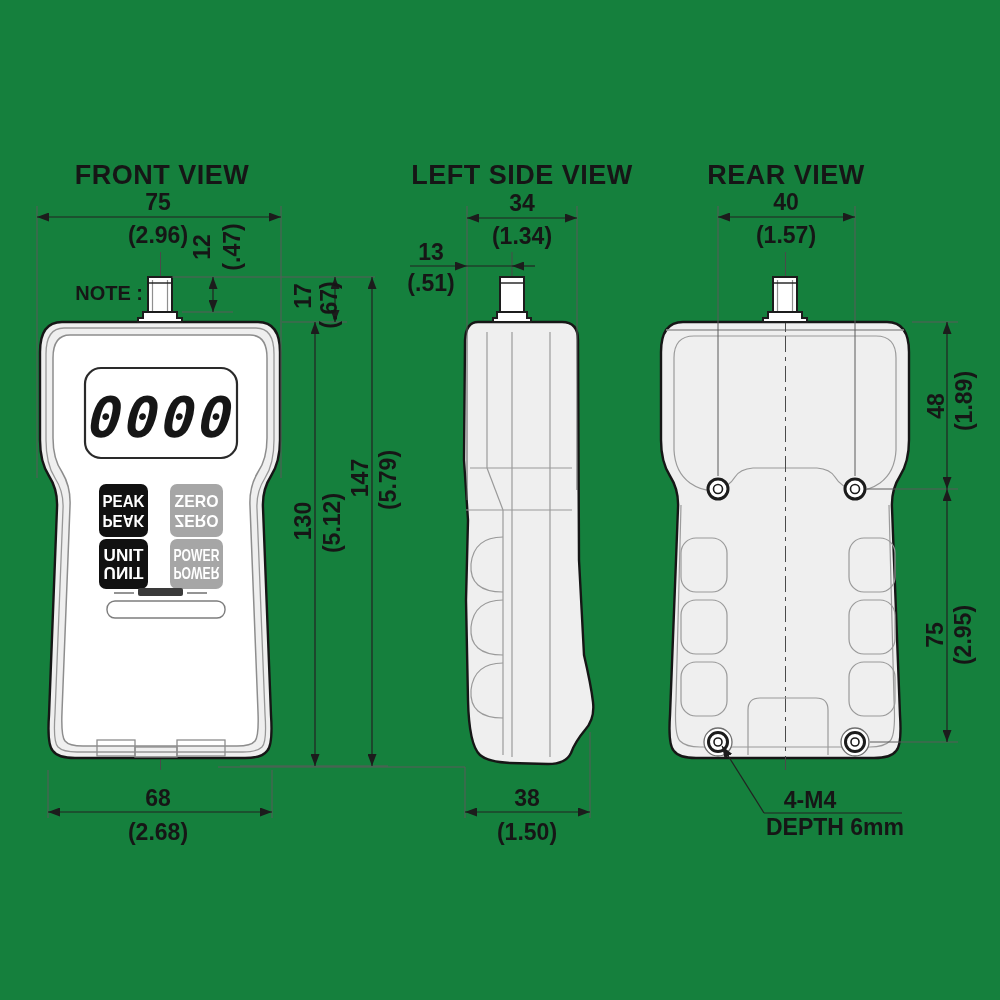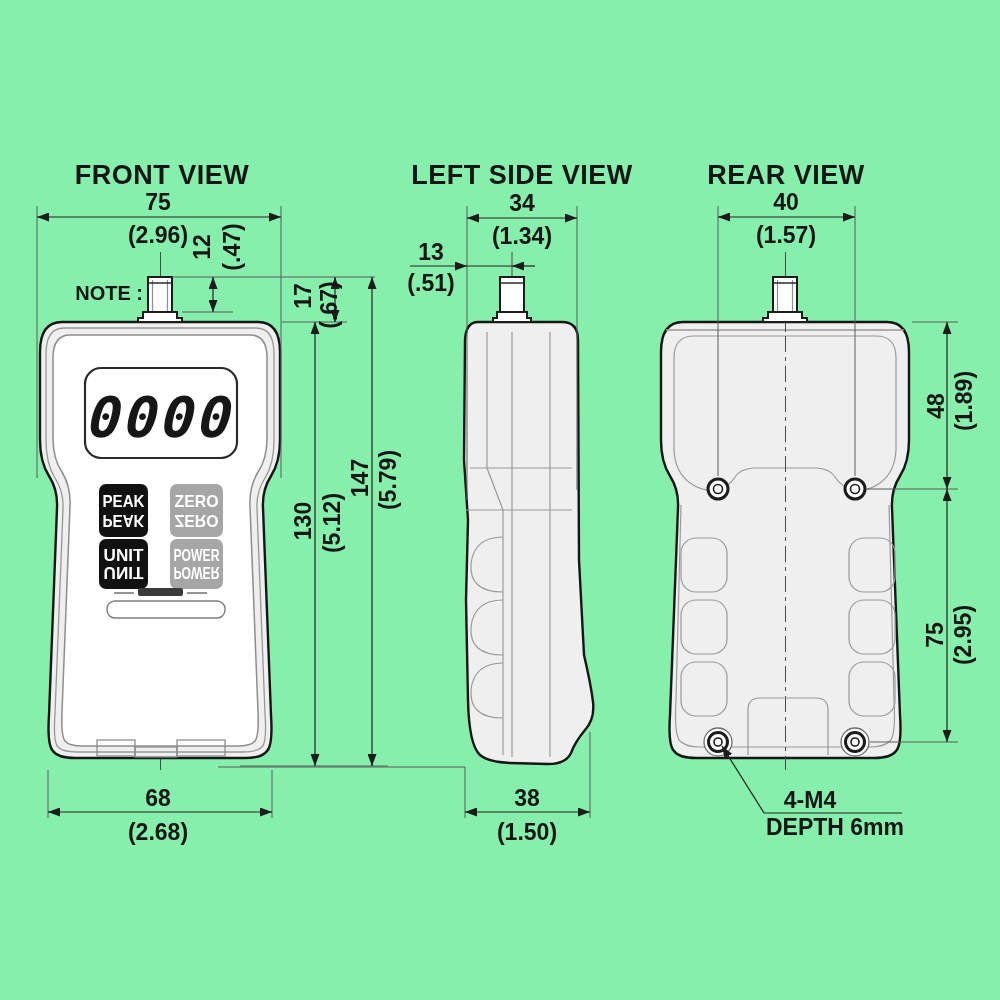--- a/index.html
+++ b/index.html
@@ -1,16 +1,16 @@
 <!DOCTYPE html>
 <html><head>
 <meta charset="utf-8">
 <style>
   html,body{margin:0;padding:0;background:#fff;}
-  .stage{width:1000px;height:1000px;position:relative;background:#86efac;overflow:hidden;}
+  .stage{width:1000px;height:1000px;position:relative;background:#15803d;overflow:hidden;}
   svg{display:block;}
   text{font-family:"Liberation Sans","DejaVu Sans",sans-serif;font-weight:bold;fill:#161616;}
   .title{font-size:27px;letter-spacing:.5px;}
   .dim{font-size:23px;}
   .note{font-size:20px;}
   .lcd{font-family:"DejaVu Sans Mono","Liberation Mono",monospace;font-style:italic;font-size:56px;letter-spacing:3px;}
   .btn-label{font-size:17px;fill:#fff;}
   .outline{fill:#efefef;stroke:#161616;stroke-width:2.4;stroke-linejoin:round;}
   .inner{fill:none;stroke:#979797;stroke-width:1.3;}
   .panel{fill:#ffffff;stroke:#8d8d8d;stroke-width:1.5;}

